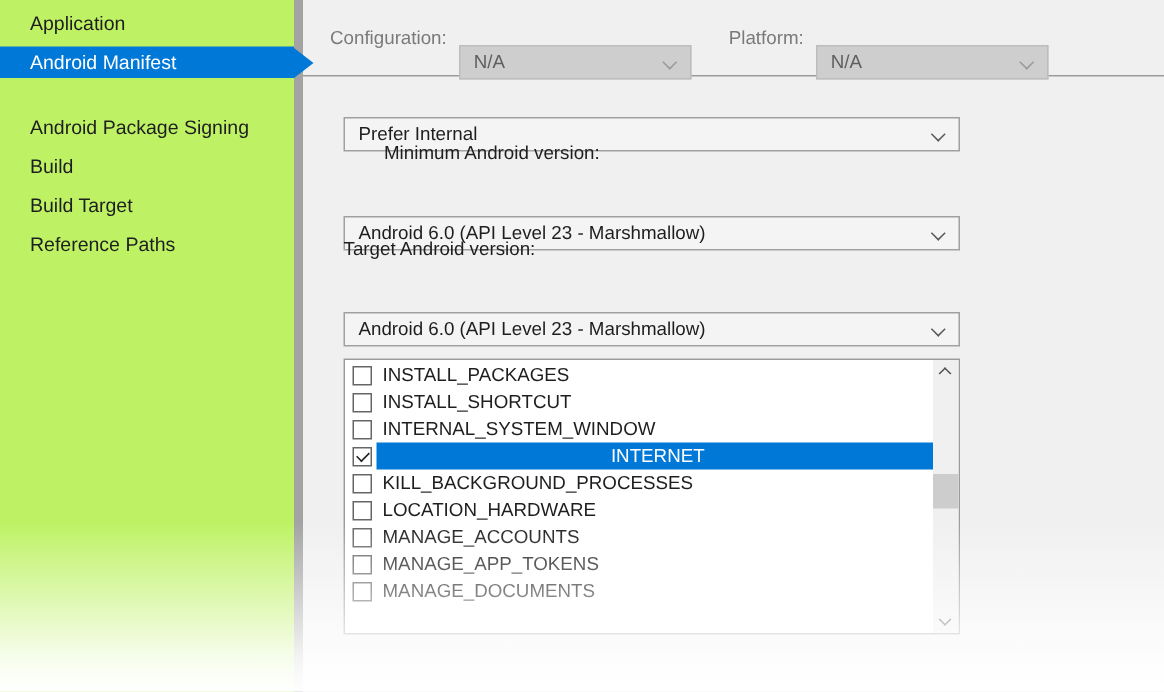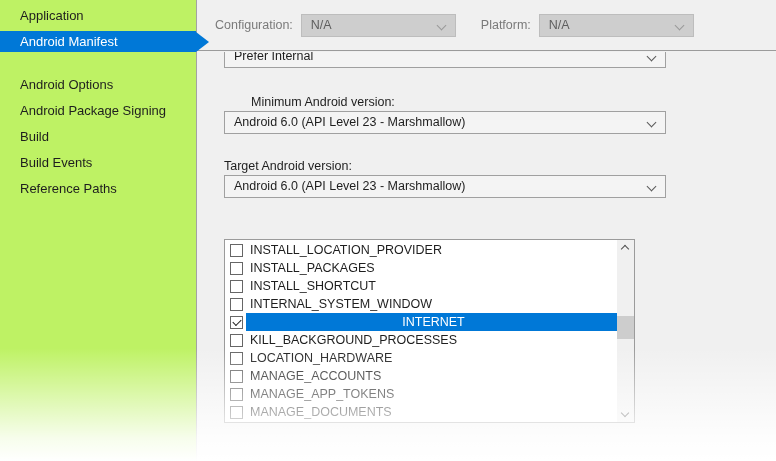--- a/index.html
+++ b/index.html
@@ -16,44 +16,44 @@
   .sidebar-item.selected { background:#0078d7; color:#fff; height:21px;
     line-height:21px; margin:2px 0 20px 0; }
   .sel-arrow { display:none; }
   .sidebar-item.selected .sel-arrow { display:block; position:absolute;
     right:-13px; top:50%; margin-top:-10px; width:0; height:0;
     border-top:10px solid transparent; border-bottom:10px solid transparent;
     border-left:13px solid #0078d7; }
 
   
   .panel { position:absolute; left:196px; top:0; width:580px; height:461px;
-    background:#f0f0f0; border-left:1px solid #a3a3a3;text-decoration:underline; }
+    background:#f0f0f0; border-left:6px solid #a3a3a3;text-decoration:underline; }
 
   .config-row { position:absolute; left:0; top:0; right:0; height:51px;
     border-bottom:1px solid #9b9b9b; display:flex; align-items:center;
     padding-left:18px; }
   .dim-label { font-size:12.5px; color:#7a7a7a; }
 
   .combo { position:relative; height:23px; background:#f4f4f4;
-    border:1px solid #a0a0a0; font-size:12.5px; color:#1e1e1e; }
+    border:1px solid #a0a0a0; font-size:12.5px; color:#1e1e1e;margin-top:33px; }
   .combo .val { display:block; line-height:21px; padding-left:9px;
     white-space:nowrap; overflow:hidden; }
   .chev { position:absolute; right:10px; top:7px; width:7px; height:7px;
     border-right:1.5px solid #5a5a5a; border-bottom:1.5px solid #5a5a5a;
     transform:rotate(45deg); }
   .combo.disabled { background:#cecece; border-color:#bdbdbd; color:#5f5f5f; }
   .combo.disabled .chev { border-color:#9a9a9a; }
   .cfg-combo { width:155px; margin-left:8px; }
   .pf-label { margin-left:25px; }
 
   .content { position:absolute; left:0; top:52px; right:0; bottom:0;
     overflow:hidden; }
   .field-label { position:absolute; left:27px; font-size:12.5px;
     color:#1e1e1e; white-space:nowrap; }
-  .wide { left:27px; width:442px; position:absolute; }
+  .wide { left:27px; width:411px; position:absolute; }
 
   
   .listbox { position:absolute; left:27px; top:187px; width:411px;
     height:184px; background:#fff; border:1px solid #9b9b9b; }
   .rows { position:absolute; left:0; top:1px; right:17px; }
   .perm-row { display:flex; align-items:center; height:18px;
     padding-left:5px; }
   .checkbox { flex:0 0 13px; width:13px; height:13px; background:#fff;
     border:1px solid #666; position:relative; }
   .perm-row.checked .checkbox::after { content:""; position:absolute;
@@ -90,33 +90,29 @@
   <div class="sidebar">
       <div class="sidebar-item">
       <span class="item-label">Application</span>
       
     </div>
       <div class="sidebar-item selected">
       <span class="item-label">Android Manifest</span>
       <span class="sel-arrow"></span>
     </div>
       <div class="sidebar-item">
-      <span class="item-label">Android Options</span>
-      
-    </div>
-      <div class="sidebar-item">
       <span class="item-label">Android Package Signing</span>
       
     </div>
       <div class="sidebar-item">
       <span class="item-label">Build</span>
       
     </div>
       <div class="sidebar-item">
-      <span class="item-label">Build Events</span>
+      <span class="item-label">Build Target</span>
       
     </div>
       <div class="sidebar-item">
       <span class="item-label">Reference Paths</span>
       
     </div>
     </div>
 
   <div class="panel">
 
@@ -148,24 +144,20 @@
 
       <div class="field-label" style="top:107px;">Target Android version:</div>
       <div class="combo wide" style="top:123px;">
         <span class="val">Android 6.0 (API Level 23 - Marshmallow)</span>
         <span class="chev"></span>
       </div>
 
 
       <div class="listbox">
         <div class="rows">
-            <div class="perm-row">
-      <span class="checkbox"></span>
-      <span class="perm-label">INSTALL_LOCATION_PROVIDER</span>
-    </div>
             <div class="perm-row">
       <span class="checkbox"></span>
       <span class="perm-label">INSTALL_PACKAGES</span>
     </div>
             <div class="perm-row">
       <span class="checkbox"></span>
       <span class="perm-label">INSTALL_SHORTCUT</span>
     </div>
             <div class="perm-row">
       <span class="checkbox"></span>

